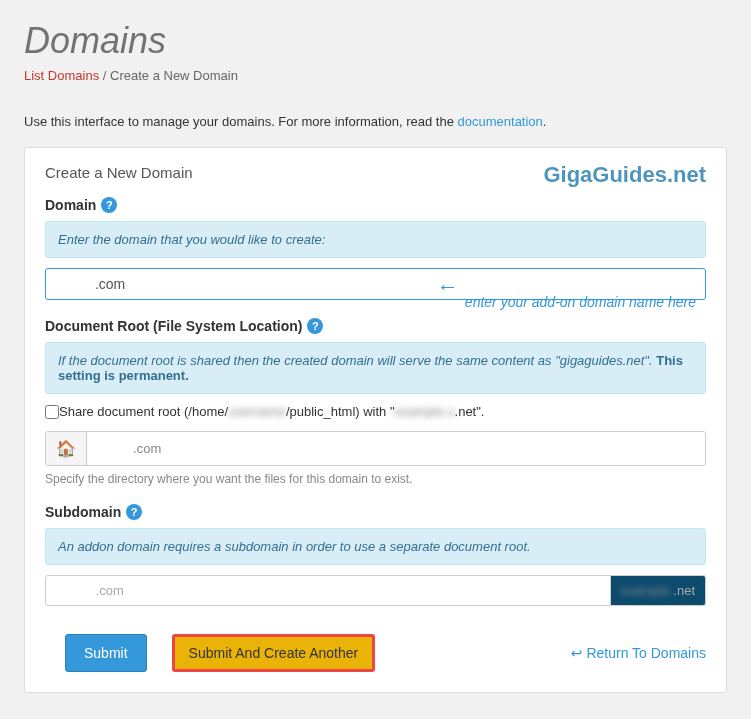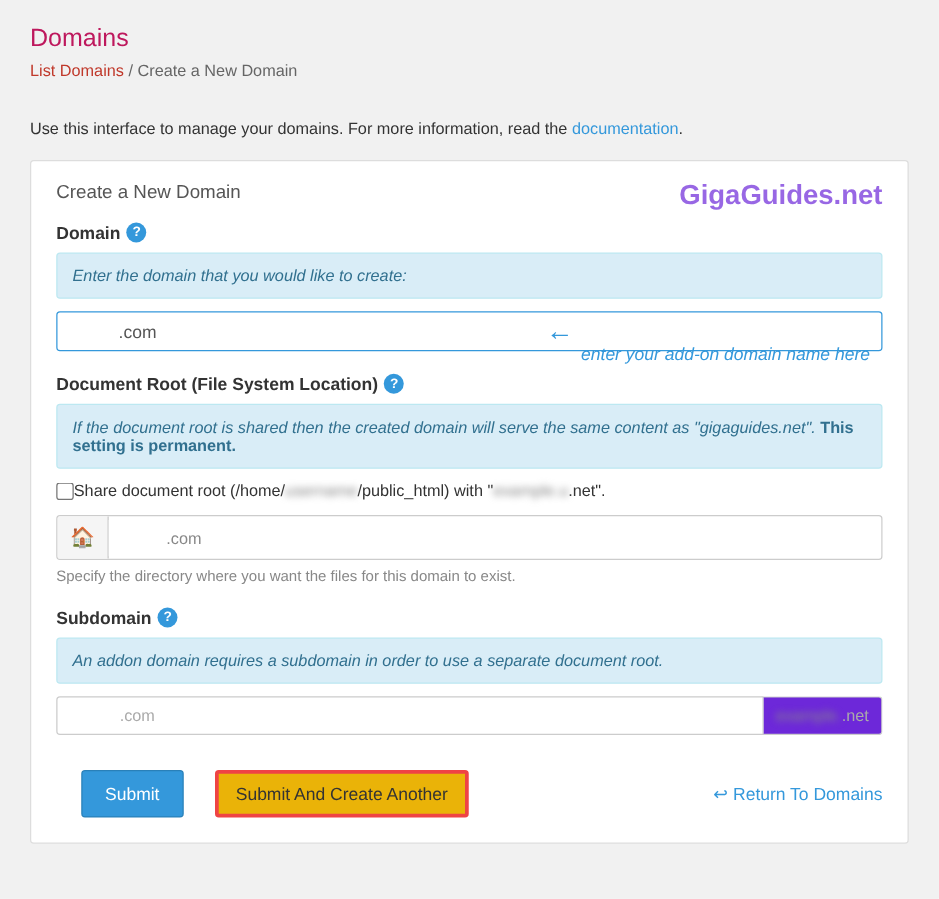--- a/index.html
+++ b/index.html
@@ -10,24 +10,25 @@
       background: #f1f1f1;
       min-height: 719px;
     }
     .page-wrapper {
       background: #f1f1f1;
       padding: 20px 24px;
       max-width: 751px;
       min-height: 719px;
     }
     .page-title {
-      font-size: 20px;
+      font-size: 36px;
       font-weight: normal;
-      color: #be185d;
+      color: #737373;
       margin-bottom: 6px;
+      font-style: italic;
     }
     .breadcrumb {
       font-size: 13px;
       margin-bottom: 31px;
       color: #666;
     }
     .breadcrumb a {
       color: #c0392b;
       text-decoration: none;
     }
@@ -51,21 +52,21 @@
       font-size: 15px;
       font-weight: normal;
       color: #555;
       margin-bottom: 16px;
     }
     .watermark {
       position: absolute;
       top: 14px;
       right: 20px;
       font-size: 22px;
-      color: #6d28d9;
+      color: #0369a1;
       font-weight: bold;
       pointer-events: none;
       user-select: none;
       opacity: 0.7;
     }
     .section-label {
       font-size: 14px;
       font-weight: bold;
       color: #333;
       margin-bottom: 8px;
@@ -193,21 +194,21 @@
       flex: 1;
       padding: 7px 10px;
       border: 1px solid #ccc;
       border-radius: 3px 0 0 3px;
       font-size: 13px;
       color: #aaa;
       outline: none;
     }
     .subdomain-suffix {
       padding: 7px 10px;
-      background: #6d28d9;
+      background: #0c4a6e;
       border: 1px solid #ccc;
       border-left: none;
       border-radius: 0 3px 3px 0;
       font-size: 13px;
       color: #aaa;
       white-space: nowrap;
     }
     .footer-bar {
       display: flex;
       align-items: center;

